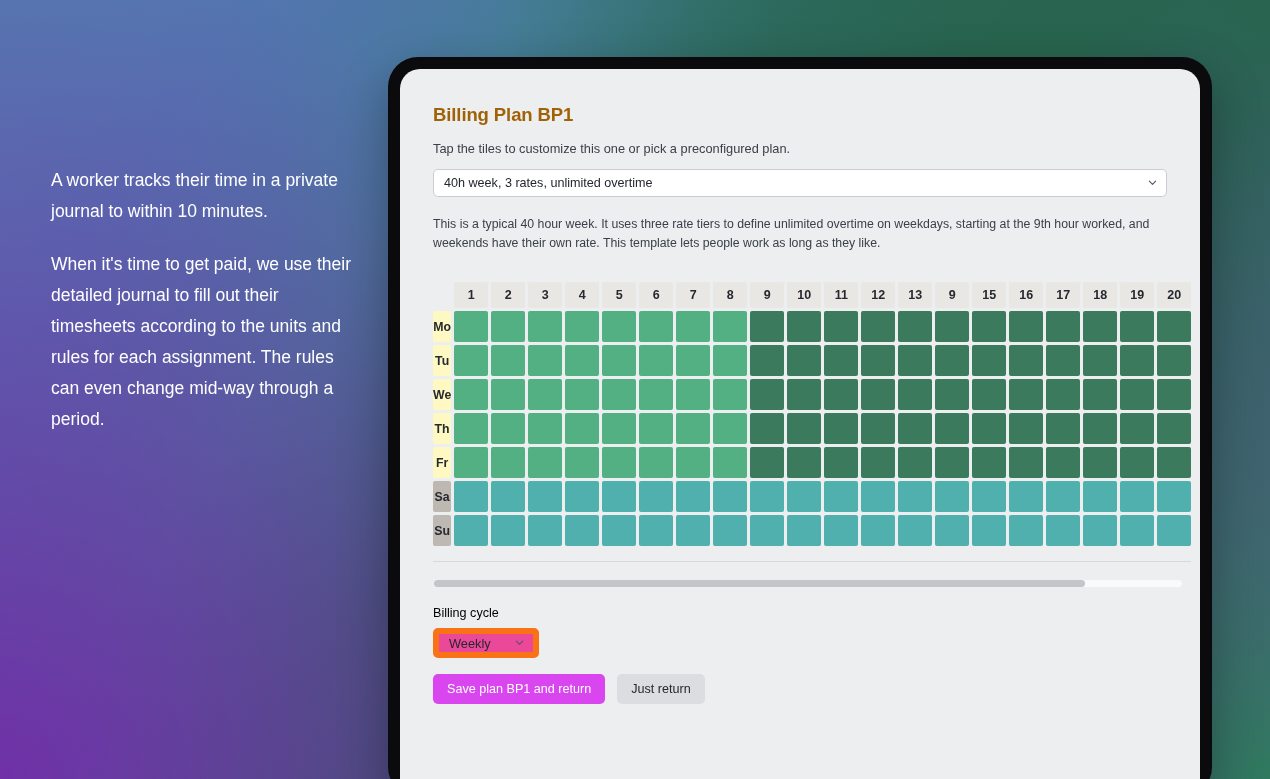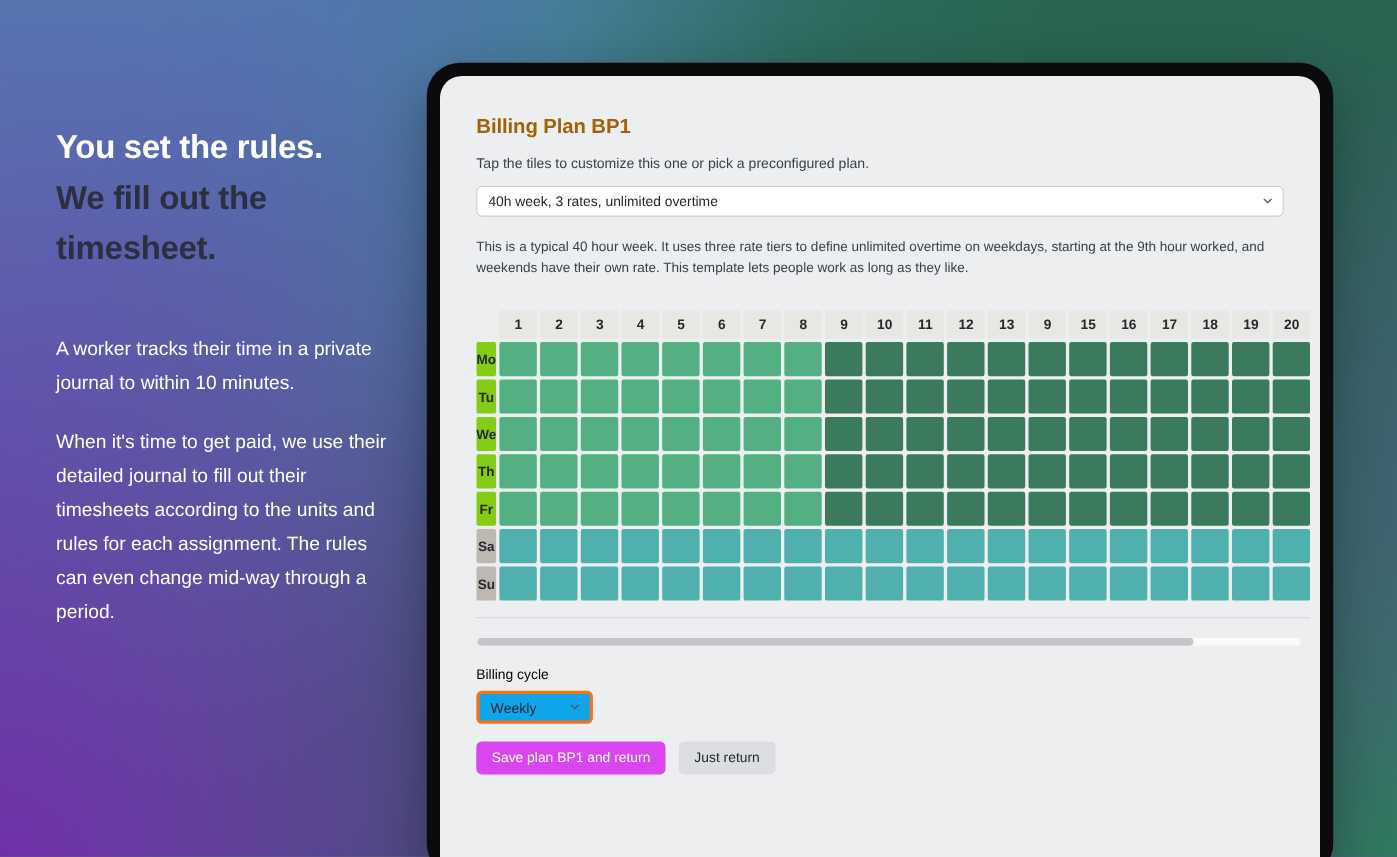--- a/index.html
+++ b/index.html
@@ -88,21 +88,21 @@
   .grid-scroll { overflow: hidden; width: 758px; }
   .grid-table { border-collapse: separate; border-spacing: 3px; margin-left: -3px; }
   .grid-table td, .grid-table th { padding: 0; }
   .hdr-cell {
     width: 34px; height: 26px; background: #e9e7e4; color: #26292f;
     font-size: 12.5px; font-weight: bold; text-align: center; vertical-align: middle;
     border-radius: 2px;
   }
   .corner-cell { width: 36px; height: 26px; background: transparent; }
   .day-cell {
-    width: 36px; height: 31px; background: #84cc16; color: #26292f;
+    width: 36px; height: 31px; background: #fef9c3; color: #26292f;
     font-size: 12.3px; font-weight: bold; text-align: center; vertical-align: middle;
     border-radius: 2px;
   }
   .day-cell.weekend { background: #bdb8b2; }
   .tile { width: 34px; height: 31px; border-radius: 2px; }
 
   .grid-divider {
     width: 758px; height: 1px; background: #d6d8db; margin-top: 12px;
   }
 
@@ -124,21 +124,21 @@
   }
   .hscroll .thumb {
     position: absolute; left: 0; top: 0; height: 100%;
     background: #c3c5c8; border-radius: 5px;
   }
 
   
   .field-label { margin-top: 18px; font-size: 12.6px; color: #000000; }
   .cycle-select {
     margin-top: 8px; width: 106px; height: 30px;
-    background: #0ea5e9; border: 3px solid #f97316; border-radius: 5px;
+    background: #ec4899; border: 6px solid #f97316; border-radius: 5px;
     display: flex; align-items: center; padding: 0 10px; position: relative;
   }
   .cycle-select .val { font-size: 12.8px; color: #23272e; }
   .cycle-select .chev { position: absolute; right: 9px; top: 50%; transform: translateY(-55%); width: 9px; height: 9px; }
 
   
   .actions { margin-top: 16px; display: flex; align-items: center; }
   .btn-primary {
     background: #d946ef; color: #ffffff; font-size: 12.6px;
     border: none; border-radius: 5px; height: 30px; padding: 0 14px;
@@ -152,25 +152,20 @@
 </style>
 </head>
 <body>
 
 <div class="bg-tint a"></div>
 <div class="bg-tint b"></div>
 <div class="bg-tint c"></div>
 <div class="bg-tint d"></div>
 
 <div class="promo">
-  <h1>
-    <span class="lead">You set the rules.</span><br>
-    <span>We fill out the</span><br>
-    <span>timesheet.</span>
-  </h1>
   <p class="p1">A worker tracks their time in a private journal to within 10 minutes.</p>
   <p class="p2">When it's time to get paid, we use their detailed journal to fill out their timesheets according to the units and rules for each assignment. The rules can even change mid-way through a period.</p>
 </div>
 
 <div class="device">
   <div class="screen">
     <div class="screen-inner">
 
       <div class="app-title">Billing Plan BP1</div>
       <div class="app-sub">Tap the tiles to customize this one or pick a preconfigured plan.</div>

